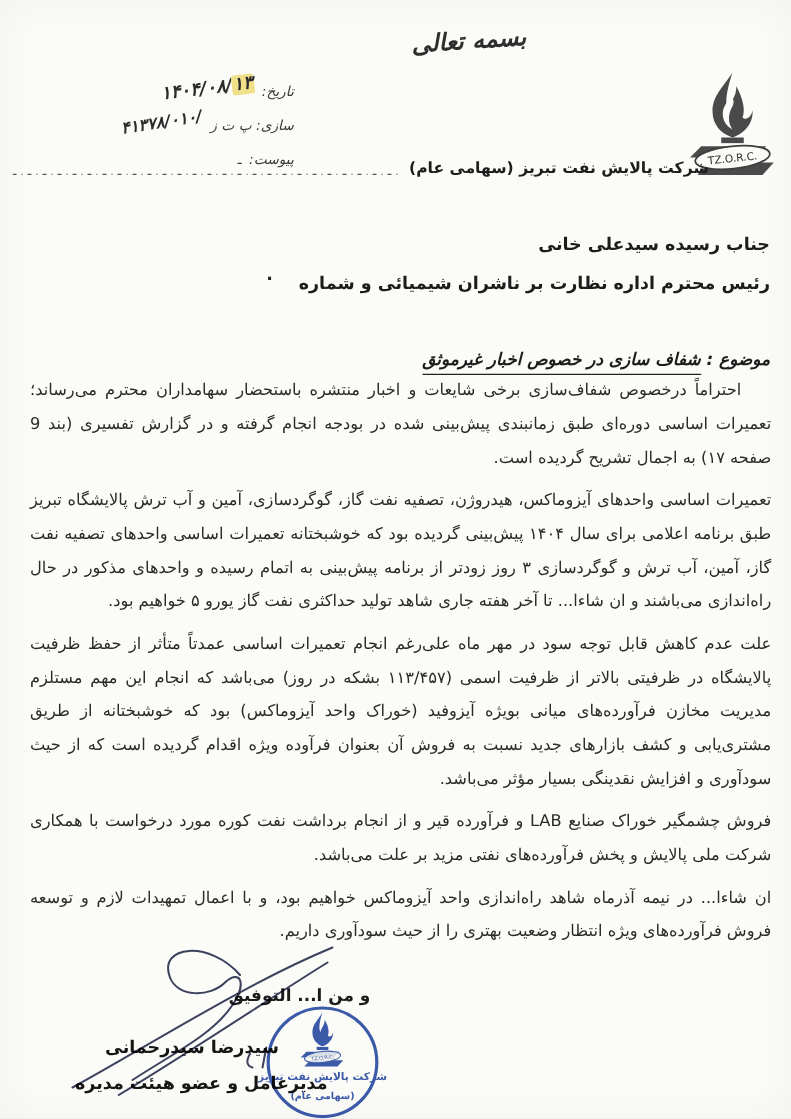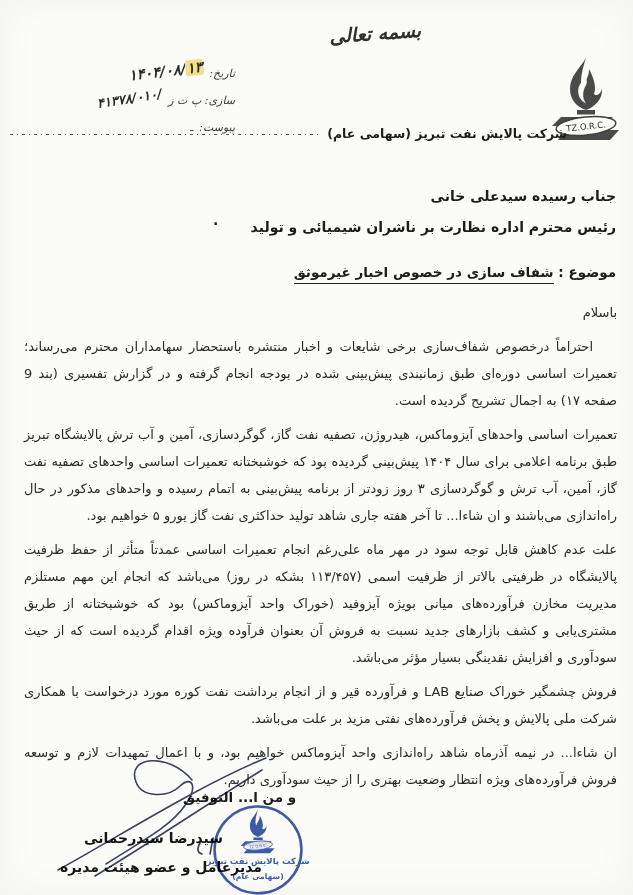--- a/index.html
+++ b/index.html
@@ -21,33 +21,33 @@
   .meta-label{font-size:11px;color:#3a3a3a;white-space:nowrap;font-style:italic;}
   .hand{
     font-size:14.5px;font-style:italic;font-weight:bold;color:#2b2b2b;
     transform:rotate(-7deg) translateY(-3px);display:inline-block;white-space:nowrap;
   }
   .hand.small{font-size:13px;transform:rotate(-9deg) translateY(-2px);}
   .hl{background:#f0e08a;border-radius:2px;padding:0 1px;}
   .logo{position:absolute;top:56px;left:541px;}
   .company-line{
     position:absolute;top:126px;left:10px;right:66px;
-    display:flex;align-items:flex-start;direction:rtl;gap:6px;
+    display:flex;align-items:flex-end;direction:rtl;gap:6px;
   }
   .company-name{font-size:12.5px;font-weight:bold;white-space:nowrap;color:#1d1d1d;}
   .dotline{
     flex:1;height:10px;
     background:repeating-linear-gradient(90deg,#555 0 3px,transparent 3px 7px,#555 7px 8px,transparent 8px 12px);
     background-size:12px 1px;background-position:0 8px;background-repeat:repeat-x;
   }
   
   .recipient{position:absolute;top:181px;right:17px;direction:rtl;text-align:right;
     font-size:14px;font-weight:bold;line-height:31px;color:#1c1c1c;}
   .stray-mark{position:absolute;top:212px;left:213px;font-size:14px;font-weight:bold;}
-  .subject{position:absolute;top:264px;right:17px;direction:rtl;font-size:13.5px;font-weight:bold;color:#1c1c1c;}
+  .subject{position:absolute;top:280px;right:17px;direction:rtl;font-size:13.5px;font-weight:bold;color:#1c1c1c;font-style:italic;}
   .subject .underlined{border-bottom:1.5px solid #222;padding-bottom:3px;}
   
   .body-text{
     position:absolute;top:299px;left:24px;right:16px;direction:rtl;
     font-size:13px;line-height:27px;text-align:justify;color:#2a2a2a;
   }
   .salutation{margin:0 0 7px 0;}
   .body-text p{margin:0 0 7px 0;}
   .body-text p.indent{text-indent:24px;}
   
@@ -93,30 +93,29 @@
     </g>
   </svg>
 
   <div class="company-line">
     <span class="company-name">شرکت پالایش نفت تبریز (سهامی عام)</span>
     <span class="dotline"></span>
   </div>
 
   <div class="recipient">
     <div>جناب رسیده سیدعلی خانی</div>
-    <div>رئیس محترم اداره نظارت بر ناشران شیمیائی و تولید</div>
+    <div>رئیس محترم اداره نظارت بر ناشران شیمیائی و شماره</div>
   </div>
   <span class="stray-mark">.</span>
 
   <div class="subject">
     <span>موضوع : </span><span class="underlined">شفاف سازی در خصوص اخبار غیرموثق</span>
   </div>
 
   <div class="body-text">
-    <div class="salutation">باسلام</div>
     <p class="indent">احتراماً درخصوص شفاف‌سازی برخی شایعات و اخبار منتشره باستحضار سهامداران محترم می‌رساند؛ تعمیرات اساسی دوره‌ای طبق زمانبندی پیش‌بینی شده در بودجه انجام گرفته و در گزارش تفسیری (بند 9 صفحه ۱۷) به اجمال تشریح گردیده است.</p>
     <p>تعمیرات اساسی واحدهای آیزوماکس، هیدروژن، تصفیه نفت گاز، گوگردسازی، آمین و آب ترش پالایشگاه تبریز طبق برنامه اعلامی برای سال ۱۴۰۴ پیش‌بینی گردیده بود که خوشبختانه تعمیرات اساسی واحدهای تصفیه نفت گاز، آمین، آب ترش و گوگردسازی ۳ روز زودتر از برنامه پیش‌بینی به اتمام رسیده و واحدهای مذکور در حال راه‌اندازی می‌باشند و ان شاءا... تا آخر هفته جاری شاهد تولید حداکثری نفت گاز یورو ۵ خواهیم بود.</p>
     <p>علت عدم کاهش قابل توجه سود در مهر ماه علی‌رغم انجام تعمیرات اساسی عمدتاً متأثر از حفظ ظرفیت پالایشگاه در ظرفیتی بالاتر از ظرفیت اسمی (۱۱۳/۴۵۷ بشکه در روز) می‌باشد که انجام این مهم مستلزم مدیریت مخازن فرآورده‌های میانی بویژه آیزوفید (خوراک واحد آیزوماکس) بود که خوشبختانه از طریق مشتری‌یابی و کشف بازارهای جدید نسبت به فروش آن بعنوان فرآوده ویژه اقدام گردیده است که از حیث سودآوری و افزایش نقدینگی بسیار مؤثر می‌باشد.</p>
     <p>فروش چشمگیر خوراک  صنایع LAB و فرآورده قیر و از انجام برداشت نفت کوره مورد درخواست با همکاری شرکت ملی پالایش و پخش فرآورده‌های نفتی مزید بر علت می‌باشد.</p>
     <p>ان شاءا... در نیمه آذرماه شاهد راه‌اندازی واحد آیزوماکس خواهیم بود، و با اعمال تمهیدات لازم و توسعه فروش فرآورده‌های ویژه انتظار وضعیت بهتری را از حیث سودآوری داریم.</p>
   </div>
 
   <div class="blessing">و من ا... التوفیق</div>
   <div class="sig-name">سیدرضا سیدرحمانی</div>
   <div class="sig-title">مدیرعامل و عضو هیئت مدیره</div>

